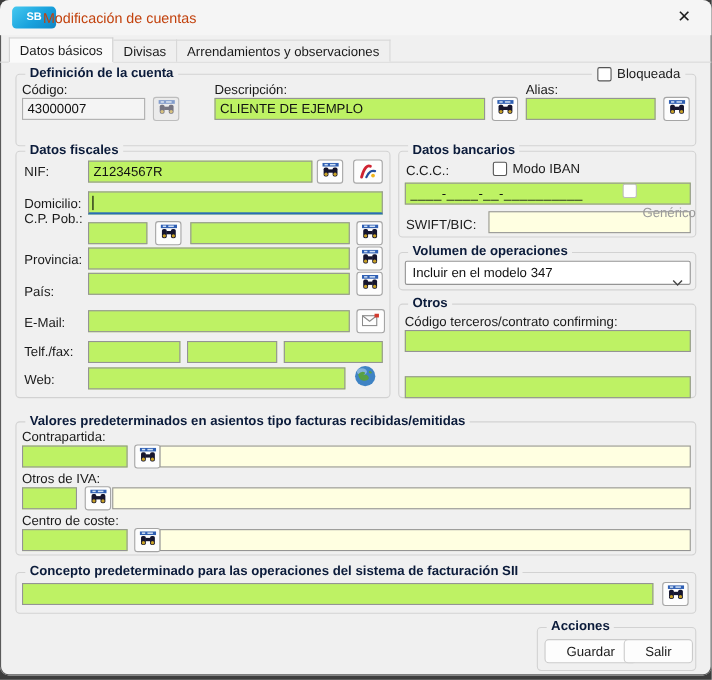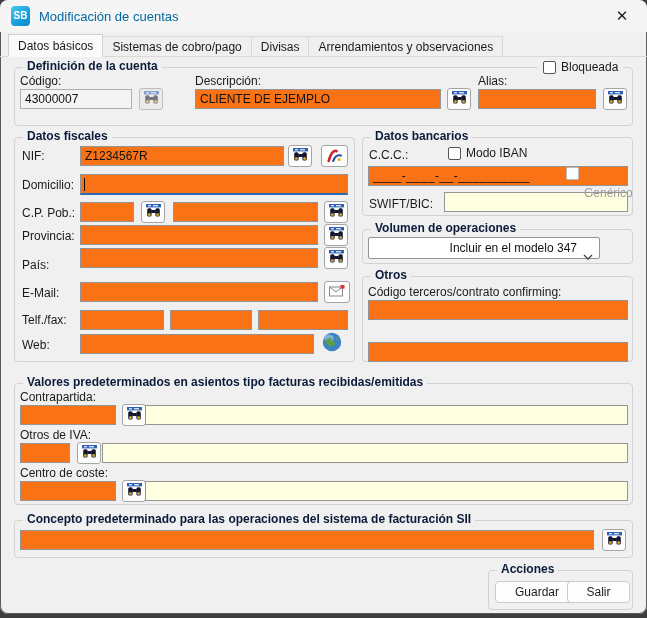--- a/index.html
+++ b/index.html
@@ -10,25 +10,25 @@
     -webkit-font-smoothing:antialiased;
   }
   .window{
     position:absolute;left:0;top:0;width:647px;height:614px;
     background:#f0f0f0;border-radius:8px;overflow:hidden;
     box-shadow:0 0 0 1px #5a5a5a inset;
   }
   
   .titlebar{position:absolute;left:0;top:0;right:0;height:32px;background:#f5f5f5;}
   .app-icon{
-    position:absolute;left:11px;top:6px;width:19px;height:20px;border-radius:4px;
+    position:absolute;left:11px;top:6px;width:40px;height:20px;border-radius:4px;
     background:linear-gradient(140deg,#45c8f0 0%,#19a2dd 55%,#0f86c6 100%);
     color:#fff;font-weight:bold;font-size:10px;line-height:20px;text-align:center;
   }
-  .win-title{position:absolute;left:39px;top:9px;font-size:13px;color:#0369a1;white-space:nowrap;}
+  .win-title{position:absolute;left:39px;top:9px;font-size:13px;color:#c2410c;white-space:nowrap;}
   .win-close{
     position:absolute;right:13px;top:5px;width:24px;height:22px;
     font-size:15px;line-height:22px;text-align:center;color:#1f1f1f;cursor:default;
     font-weight:300;background:transparent;border:none;padding:0;
     font-family:"Liberation Sans", sans-serif;
   }
   
   .tabstrip{
     position:absolute;left:0;top:34px;right:0;height:23px;
     border-bottom:1px solid #d9d9d9;display:flex;align-items:flex-end;padding-left:8px;box-sizing:border-box;
@@ -45,21 +45,21 @@
   
   .grp{position:absolute;border:1px solid #d2d2d2;border-radius:4px;box-sizing:border-box;}
   .gt{
     position:absolute;top:-9px;left:8px;background:#f0f0f0;padding:0 4px;
     font-weight:bold;font-size:12px;color:#0b1b3a;white-space:nowrap;z-index:3;
   }
   .lbl{position:absolute;font-size:12px;color:#1a1a1a;white-space:nowrap;z-index:2;}
   
   .tb{
     position:absolute;box-sizing:border-box;height:20px;border:1px solid #949494;
-    background:#f97316;font-family:"Liberation Sans", sans-serif;font-size:12px;color:#111;
+    background:#bef264;font-family:"Liberation Sans", sans-serif;font-size:12px;color:#111;
     padding:1px 4px;border-radius:0;outline:none;z-index:2;
   }
   .tb.ro{background:#ffffe1;}
   .tb.dis{background:#f4f4f4;border-color:#adadad;}
   .tb.focus{border-bottom:2px solid #2a6db5;}
   .caret{position:absolute;width:1px;height:13px;background:#000;z-index:4;}
   
   .ibtn{
     position:absolute;box-sizing:border-box;width:24px;height:22px;padding:0;
     background:#fdfdfd;border:1px solid #a5a5a5;border-radius:3px;
@@ -93,26 +93,25 @@
 <div class="window">
 
   <div class="titlebar">
     <div class="app-icon">SB</div>
     <div class="win-title">Modificación de cuentas</div>
     <button class="win-close">✕</button>
   </div>
 
   <div class="tabstrip">
     <div class="tab active">Datos básicos</div>
-    <div class="tab">Sistemas de cobro/pago</div>
     <div class="tab">Divisas</div>
     <div class="tab">Arrendamientos y observaciones</div>
   </div>
 
-  <div class="grp" style="left:14px;top:67px;width:619px;height:59px;">
+  <div class="grp" style="left:14px;top:67px;width:619px;height:66px;">
     <span class="gt">Definición de la cuenta</span>
   </div>
   <div class="cbwrap" style="left:538px;top:60px;">
     <span class="cb"></span>
     <span class="cbtext">Bloqueada</span>
   </div>
   <div class="lbl" style="left:20px;top:74px;">Código:</div>
   <input class="tb dis" style="left: 20px; top: 89px; width: 112px;" value="43000007">
   <button class="ibtn dis" style="left:139px;top:88px;">
       <span>
@@ -187,21 +186,21 @@
     <path d="M6.6 14 C8.6 9.2 11.8 7.6 14.4 8.6" stroke="#234f9e" stroke-width="2.1" fill="none" stroke-linecap="round"></path>
     <circle cx="12.6" cy="12.6" r="1.7" fill="#f0b51c"></circle>
   </svg>
 </span>
     </button>
 
   <div class="lbl" style="left:22px;top:178px;">Domicilio:</div>
   <input class="tb focus" style="left: 80px; top: 174px; width: 268px; height: 21px;" value="">
   <div class="caret" style="left:84px;top:178px;"></div>
 
-  <div class="lbl" style="left:22px;top:206px;">C.P. Pob.:</div>
+  <div class="lbl" style="left:22px;top:192px;">C.P. Pob.:</div>
   <input class="tb" style="left: 80px; top: 202px; width: 54px;">
   <button class="ibtn" style="left:141px;top:201px;">
       <span>
   <svg width="15" height="13" viewBox="0 0 15 13" xmlns="http://www.w3.org/2000/svg">
     <rect x="0" y="0" width="15" height="3.4" fill="#2f5fb3"></rect>
     <rect x="2" y="1" width="3" height="1.4" fill="#cfe0f5"></rect>
     <rect x="7" y="1" width="5" height="1.4" fill="#cfe0f5"></rect>
     <rect x="1.2" y="4.2" width="4.4" height="8.3" rx="1.6" fill="#15152e"></rect>
     <rect x="9.4" y="4.2" width="4.4" height="8.3" rx="1.6" fill="#15152e"></rect>
     <rect x="5.2" y="6" width="4.6" height="3" fill="#15152e"></rect>
@@ -302,21 +301,21 @@
     <span class="cb dis"></span>
     <span class="cbtext dis">Genérico</span>
   </div>
   <input class="tb" style="left: 368px; top: 166px; width: 260px; letter-spacing: 0.5px;" value="____-____-__-__________">
   <div class="lbl" style="left:369px;top:197px;">SWIFT/BIC:</div>
   <input class="tb ro" style="left: 444px; top: 192px; width: 184px;" value="">
 
   <div class="grp" style="left:362px;top:229px;width:271px;height:35px;">
     <span class="gt">Volumen de operaciones</span>
   </div>
-  <div class="combo" style="left:368px;top:237px;width:232px;text-align:right;">
+  <div class="combo" style="left:368px;top:237px;width:260px;">
     <span>Incluir en el modelo 347</span>
     <span class="chev">
   <svg width="10" height="6" viewBox="0 0 10 6" xmlns="http://www.w3.org/2000/svg">
     <path d="M1 1 L5 5 L9 1" stroke="#444" stroke-width="1.3" fill="none"></path>
   </svg>
 </span>
   </div>
 
   <div class="grp" style="left:362px;top:276px;width:271px;height:86px;">
     <span class="gt">Otros</span>

